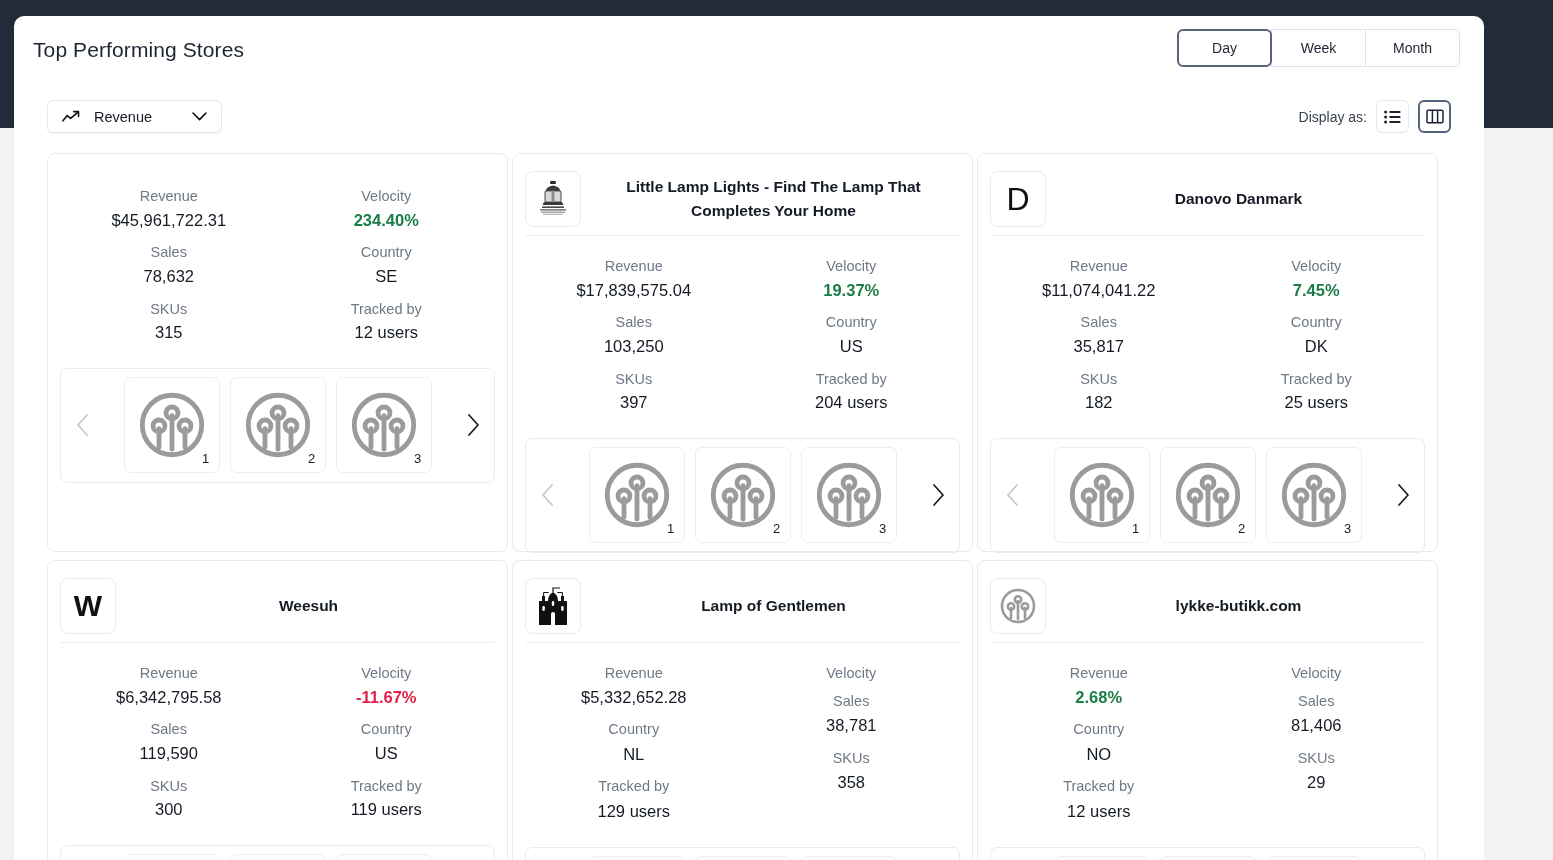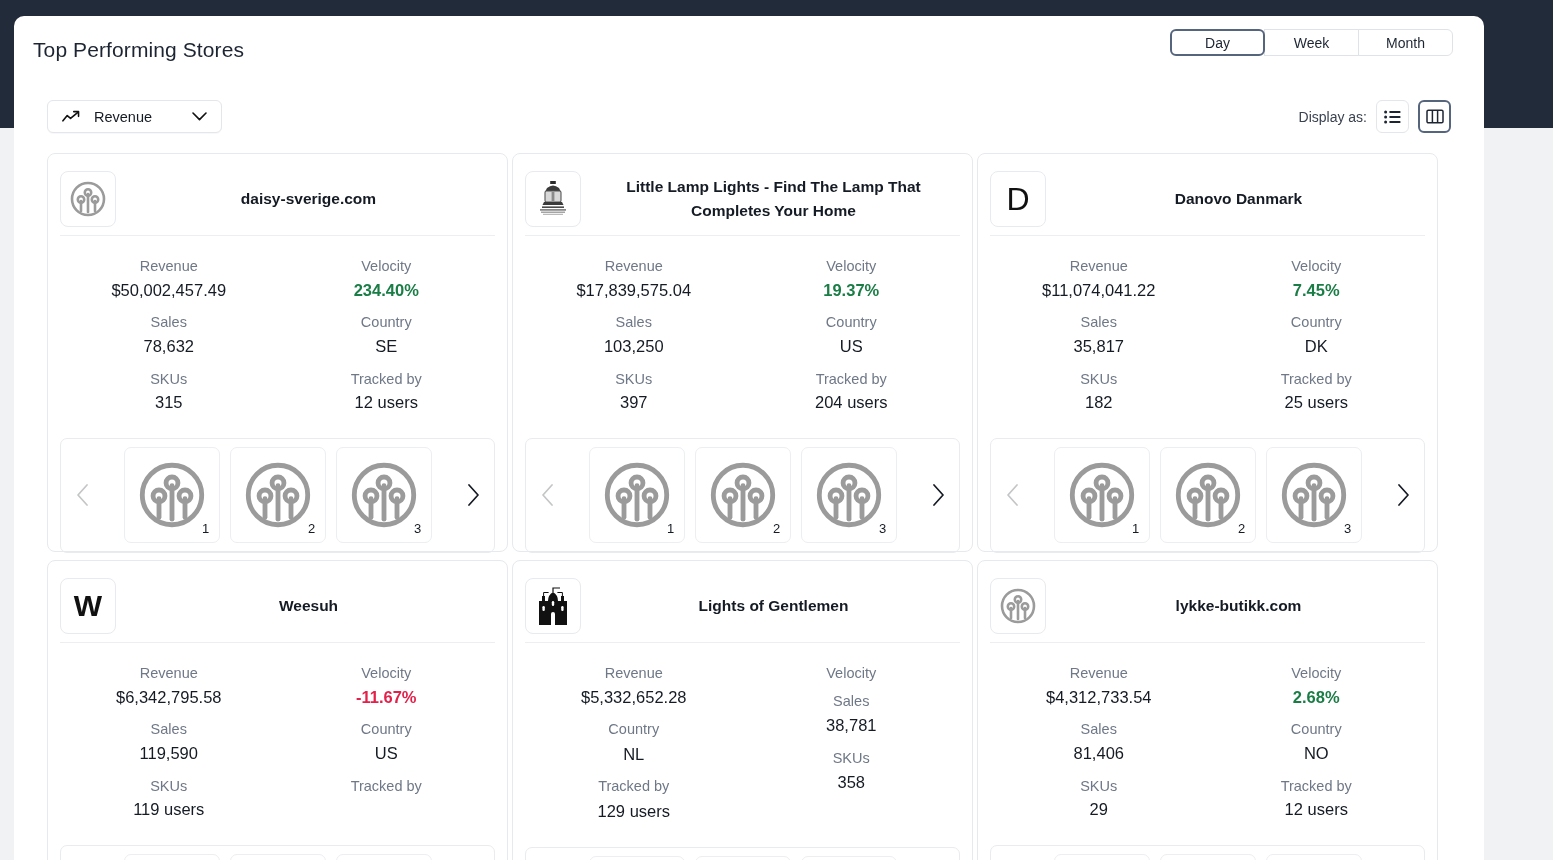--- a/index.html
+++ b/index.html
@@ -40,23 +40,23 @@
   }
   .page-title {
     position: absolute;
     left: 19px; top: 22px;
     font-size: 21px;
     color: #1d2533;
     letter-spacing: .1px;
   }
   .period-group {
     position: absolute;
-    right: 31px; top: 13px;
+    right: 24px; top: 13px;
     display: flex;
-    height: 27px;
+    height: 38px;
   }
   .period-btn {
     width: 95px;
     display: flex; align-items: center; justify-content: center;
     background: #fff;
     border: 1px solid #dfe3e8;
     font-size: 14px;
     color: #1d2533;
     cursor: pointer;
   }
@@ -278,40 +278,24 @@
             <path d="M6.4 1.2 V13.8 M11.6 1.2 V13.8"></path>
           </svg>
         </span>
       </div>
     </div>
   </div>
 
   <div class="cards">
 
     <div class="card">
-      <div class="card-head">
-        <div class="logo-box">
-          <span>
-            <svg width="42" height="42" viewBox="0 0 42 42" fill="none" stroke="#9b9b9b" stroke-width="2.6">
-              <circle cx="21" cy="21" r="16"></circle>
-              <path d="M21 34 V16" stroke-linecap="round"></path>
-              <path d="M14 33 V23" stroke-linecap="round"></path>
-              <path d="M28 33 V23" stroke-linecap="round"></path>
-              <circle cx="21" cy="14.5" r="3.2"></circle>
-              <circle cx="14" cy="21.5" r="3.2"></circle>
-              <circle cx="28" cy="21.5" r="3.2"></circle>
-            </svg>
-          </span>
-        </div>
-        <div class="card-title">daisy-sverige.com</div>
-      </div>
       <div class="stats">
         <div class="stat-label">Revenue</div>
         <div class="stat-label">Velocity</div>
-        <div class="stat-value">$50,002,457.49</div>
+        <div class="stat-value">$45,961,722.31</div>
         <div class="stat-value pos">234.40%</div>
         <div class="stat-label">Sales</div>
         <div class="stat-label">Country</div>
         <div class="stat-value">78,632</div>
         <div class="stat-value">SE</div>
         <div class="stat-label">SKUs</div>
         <div class="stat-label">Tracked by</div>
         <div class="stat-value">315</div>
         <div class="stat-value">12 users</div>
       </div>
@@ -536,20 +520,21 @@
         <div class="stat-label">Revenue</div>
         <div class="stat-label">Velocity</div>
         <div class="stat-value">$6,342,795.58</div>
         <div class="stat-value neg">-11.67%</div>
         <div class="stat-label">Sales</div>
         <div class="stat-label">Country</div>
         <div class="stat-value">119,590</div>
         <div class="stat-value">US</div>
         <div class="stat-label">SKUs</div>
         <div class="stat-label">Tracked by</div>
+        <div class="stat-value">300</div>
         <div class="stat-value">119 users</div>
       </div>
       <div class="carousel">
 
         <div class="carousel-items">
           <div class="prod">
             <svg width="78" height="78" viewBox="0 0 42 42" fill="none" stroke="#9b9b9b" stroke-width="2.6">
               <circle cx="21" cy="21" r="16"></circle>
                 <path d="M21 34 V16" stroke-linecap="round"></path>
               <path d="M14 33 V23" stroke-linecap="round"></path>
@@ -598,21 +583,21 @@
               <path d="M16 38 V27 a2 2 0 0 1 4 0 V38 Z" fill="#fff"></path>
               <rect x="7.4" y="19" width="2.4" height="5" rx="1.2" fill="#fff"></rect>
               <rect x="26.2" y="19" width="2.4" height="5" rx="1.2" fill="#fff"></rect>
               <rect x="16.8" y="14" width="2.4" height="5" rx="1.2" fill="#fff"></rect>
               <path d="M18 5 V1 h7" stroke="#111" stroke-width="1.2" fill="none"></path>
               <path d="M8.6 9 V5.5 h5" stroke="#111" stroke-width="1" fill="none"></path>
               <path d="M27.4 9 V5.5 h-5" stroke="#111" stroke-width="1" fill="none"></path>
             </svg>
           </span>
         </div>
-        <div class="card-title">Lights of Gentlemen</div>
+        <div class="card-title">Lamp of Gentlemen</div>
       </div>
       <div class="stats">
         <div class="stat-label">Revenue</div>
         <div class="stat-label">Velocity</div>
         <div class="stat-value">$5,332,652.28</div>
         <div class="stat-label">Sales</div>
         <div class="stat-label">Country</div>
         <div class="stat-value">38,781</div>
         <div class="stat-value">NL</div>
         <div class="stat-label">SKUs</div>
@@ -677,21 +662,20 @@
                 <circle cx="14" cy="21.5" r="3.2"></circle>
                 <circle cx="28" cy="21.5" r="3.2"></circle>
             </svg>
           </span>
         </div>
         <div class="card-title">lykke-butikk.com</div>
       </div>
       <div class="stats">
         <div class="stat-label">Revenue</div>
         <div class="stat-label">Velocity</div>
-        <div class="stat-value">$4,312,733.54</div>
         <div class="stat-value pos">2.68%</div>
         <div class="stat-label">Sales</div>
         <div class="stat-label">Country</div>
         <div class="stat-value">81,406</div>
         <div class="stat-value">NO</div>
         <div class="stat-label">SKUs</div>
         <div class="stat-label">Tracked by</div>
         <div class="stat-value">29</div>
         <div class="stat-value">12 users</div>
       </div>

